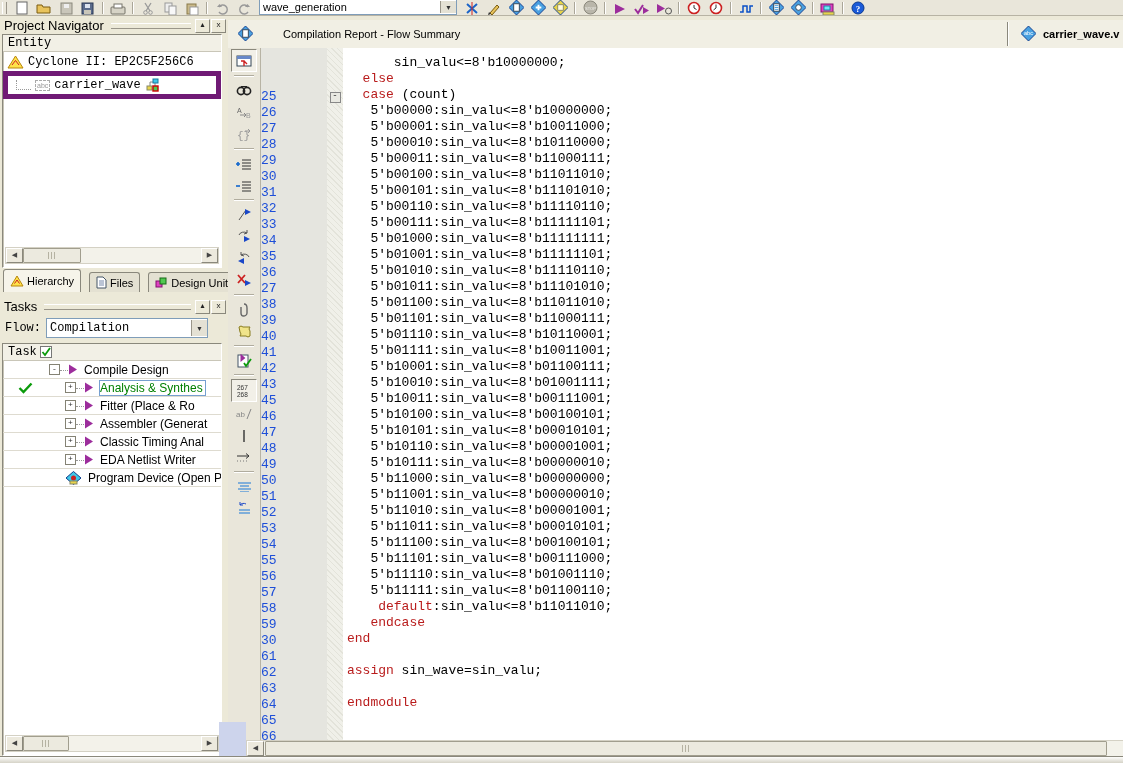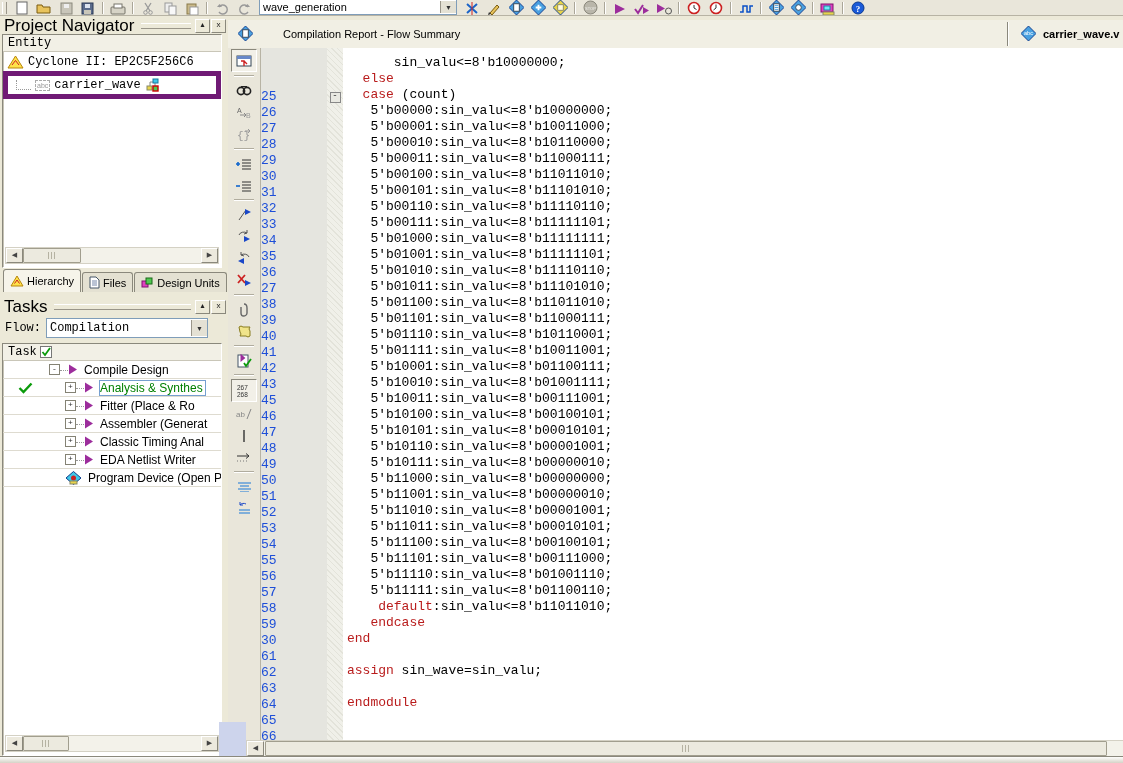--- a/index.html
+++ b/index.html
@@ -17,41 +17,41 @@
   .combo-btn{width:15px;height:12px;background:#e4e1d4;border-left:1px solid #9a968a;font-size:7px;display:flex;align-items:center;justify-content:center;color:#333;}
   
   .docbar{position:absolute;left:228px;top:20px;width:895px;height:28px;background:#f1efe4;
           border-bottom:1px solid #8a887c;}
   .doc-tab{position:absolute;top:0;height:27px;display:flex;align-items:center;gap:7px;padding-left:10px;overflow:hidden;}
   .doc-sep{position:absolute;left:779px;top:2px;width:1px;height:24px;background:#8a887c;border-right:1px solid #fff;}
   .dlabel{font-size:11px;white-space:nowrap;}
   .bold .dlabel{font-weight:bold;}
   
   .panel-h{position:absolute;left:0;width:222px;height:15px;display:flex;align-items:center;padding-left:4px;background:#ece9d8;}
-  .panel-h .ttl{font-size:17px;margin-right:4px;}
+  .panel-h .ttl{font-size:13px;margin-right:4px;}
   .panel-h .hgrip{flex:1;height:4px;border-top:1px solid #fff;border-bottom:1px solid #9a968a;margin:0 3px;}
   .pbtn{width:13px;height:12px;background:#ece9d8;border:1px solid;border-color:#fff #8a887c #8a887c #fff;
         font-size:8px;line-height:10px;text-align:center;margin-left:1px;color:#222;}
   .sunken{position:absolute;background:#fff;border:1px solid;border-color:#8a887c #fff #fff #8a887c;box-shadow:inset 1px 1px 0 #c6c3b5;}
   .colhdr{height:16px;background:#f2f0e6;border-bottom:1px solid #c9c6b8;display:flex;align-items:center;padding-left:5px;
           font-family:"Liberation Mono",monospace;font-size:12px;}
   .mono{font-family:"Liberation Mono",monospace;font-size:12px;}
   .navrow{display:flex;align-items:center;gap:4px;height:19px;padding-left:4px;white-space:nowrap;}
   .navrow.sel{border:5px solid #701a75;height:18px;}
   .dots{display:inline-block;width:14px;height:9px;border-left:1px dotted #999;border-bottom:1px dotted #999;margin-left:4px;}
   .abcbox{display:inline-block;border:1px dashed #aaa;color:#999;background:#fff;font:7px "Liberation Sans",sans-serif;padding:0 1px;line-height:9px;}
   
   .hsb{position:absolute;height:15px;background:#f3f2ea;border:1px solid #d4d1c4;display:block;}
   .sbtn{position:absolute;top:0;width:15px;height:13px;background:#ece9dd;border:1px solid;border-color:#fff #8a887c #8a887c #fff;
         font-size:7px;text-align:center;line-height:12px;color:#444;}
   .thumb{position:absolute;top:0;height:13px;background:#eceadf;border:1px solid #a19e8e;border-radius:1px;}
   .thumb i{position:absolute;left:50%;top:3px;width:8px;height:7px;margin-left:-4px;
            background:repeating-linear-gradient(90deg,#b5b2a2 0,#b5b2a2 1px,transparent 1px,transparent 3px);}
   
-  .navtabs{position:absolute;left:0;top:268px;width:222px;height:24px;display:flex;align-items:flex-end;padding-left:3px;gap:1px;}
+  .navtabs{position:absolute;left:0;top:268px;width:222px;height:24px;display:flex;align-items:flex-end;padding-left:3px;gap:8px;}
   .ntab{display:flex;align-items:center;gap:3px;height:19px;padding:0 6px;background:#e4e1d2;border:1px solid #8a887c;border-bottom:none;
         border-radius:3px 3px 0 0;font-size:11px;white-space:nowrap;}
   .ntab.active{background:#f6f4ea;height:22px;}
   
   .flowrow{position:absolute;left:0;top:317px;width:222px;height:22px;display:flex;align-items:center;padding-left:5px;gap:5px;}
   .fcombo{display:inline-flex;align-items:center;width:160px;height:18px;background:#fff;border:1px solid #7f9db9;}
   
   .trow{display:flex;align-items:center;height:17px;border-bottom:1px solid #dedbd0;white-space:nowrap;overflow:hidden;}
   .tstat{width:44px;display:flex;justify-content:center;flex:none;}
   .exbox{display:inline-block;width:9px;height:9px;border:1px solid #848274;background:#fff;

